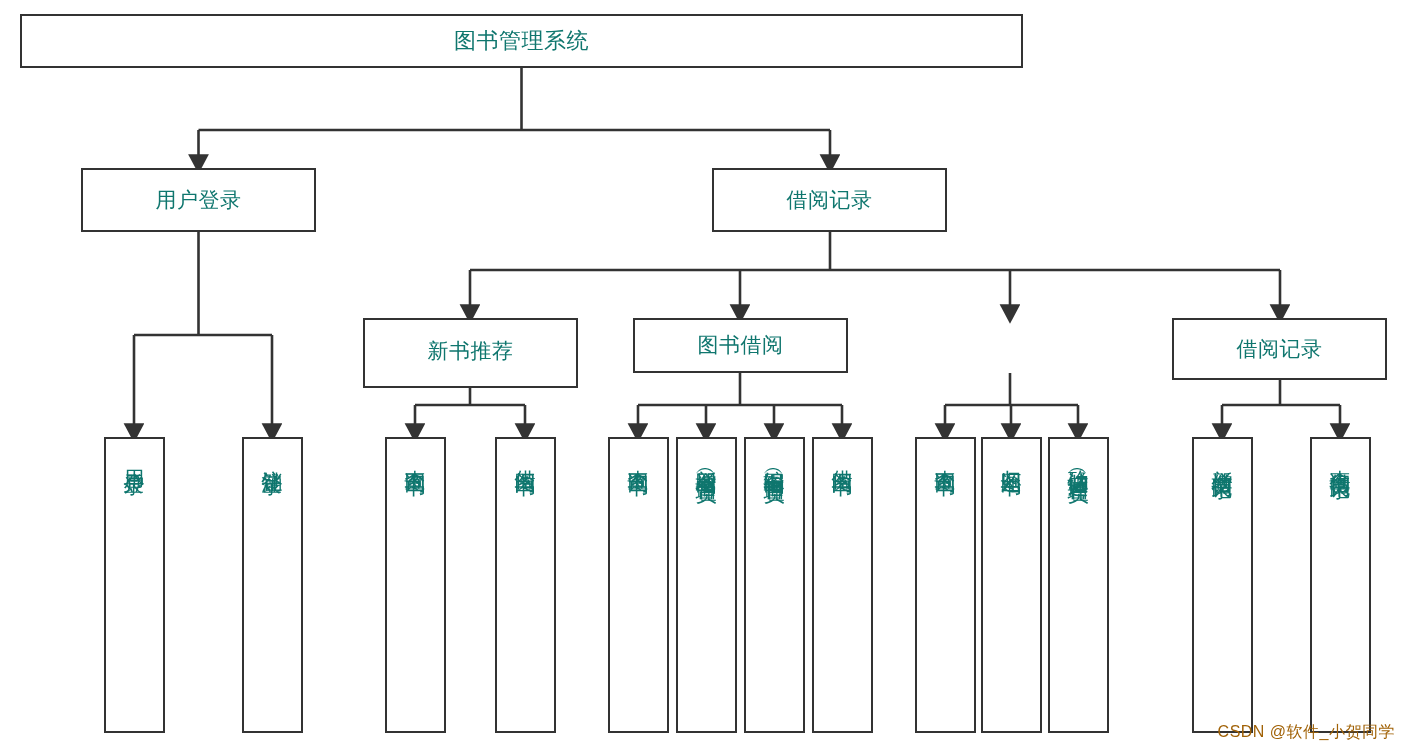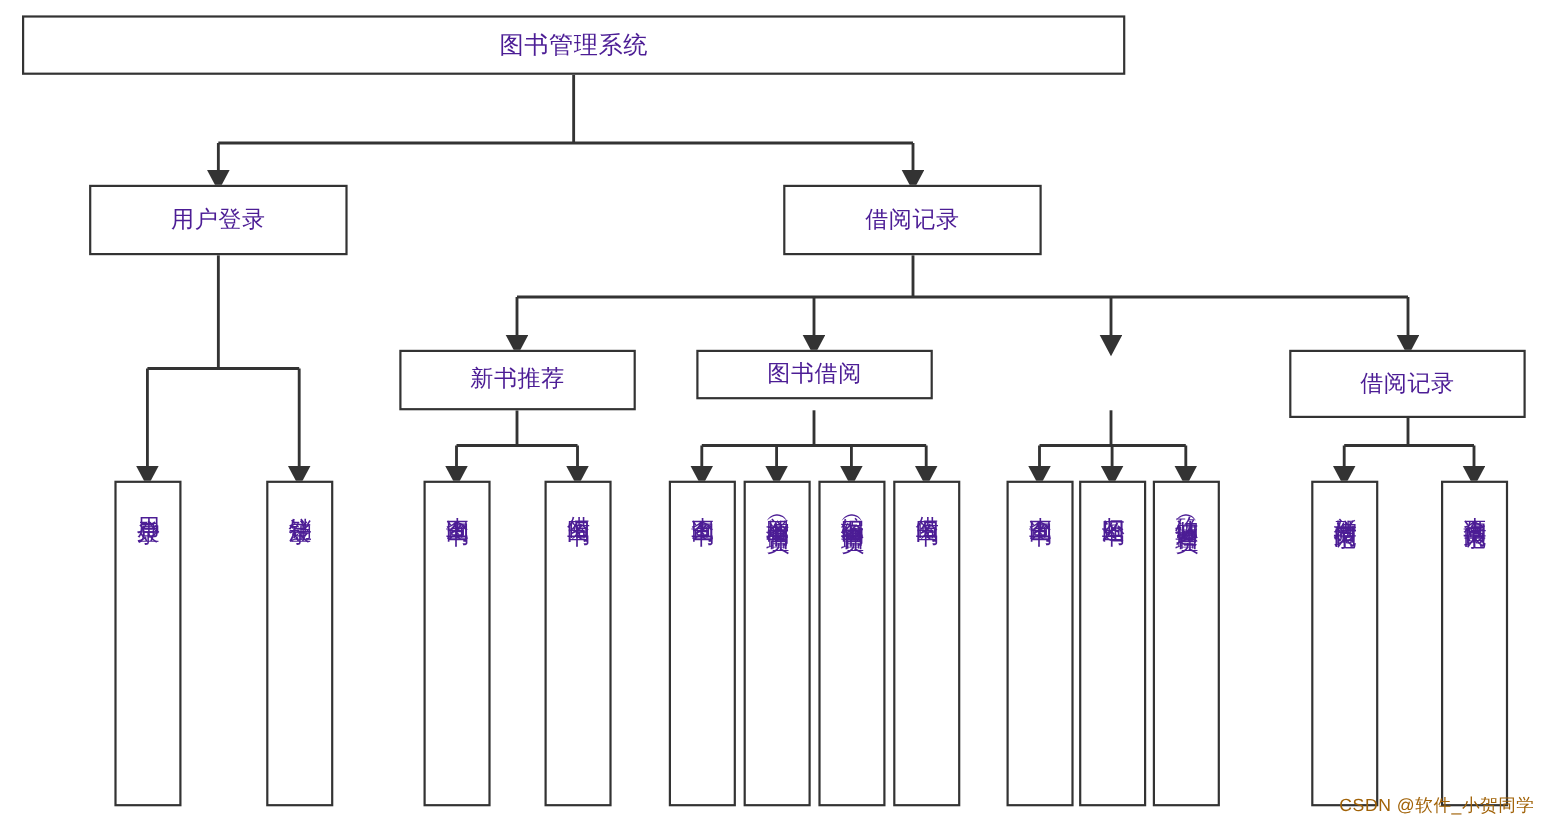--- a/index.html
+++ b/index.html
@@ -34,21 +34,21 @@
     display: flex;
     align-items: center;
     justify-content: center;
     color: #1a1a1a;
   }
   .node-label {
     font-size: 21px;
     line-height: 1.18;
     letter-spacing: 0.5px;
     white-space: nowrap;
-    color: #4c1d95;
+    color: #0f766e;
   }
   .node.vertical {
     align-items: flex-start;
     justify-content: center;
     padding-top: 14px;
   }
   .node.vertical .node-label {
     writing-mode: vertical-rl;
     text-orientation: upright;
     white-space: nowrap;
@@ -130,24 +130,24 @@
     <span class="node-label">图书管理系统</span>
   </div>
 
   <div class="node level2" style="left:81px; top:168px; width:235px; height:64px;">
     <span class="node-label">用户登录</span>
   </div>
   <div class="node level2" style="left:712px; top:168px; width:235px; height:64px;">
     <span class="node-label">借阅记录</span>
   </div>
 
-  <div class="node level3" style="left:363px; top:318px; width:215px; height:55px;">
+  <div class="node level3" style="left:363px; top:318px; width:215px; height:70px;font-family:Liberation Mono, monospace;">
     <span class="node-label">新书推荐</span>
   </div>
-  <div class="node level3" style="left:633px; top:318px; width:215px; height:45px;">
+  <div class="node level3" style="left:633px; top:318px; width:215px; height:55px;">
     <span class="node-label">图书借阅</span>
   </div>
   <div class="node level3" style="left:1172px; top:318px; width:215px; height:62px;">
     <span class="node-label">借阅记录</span>
   </div>
 
   <div class="node vertical" style="left:104px; top:437px; width:61px; height:296px;">
     <span class="node-label">用户登录</span>
   </div>
   <div class="node vertical" style="left:242px; top:437px; width:61px; height:296px;">

